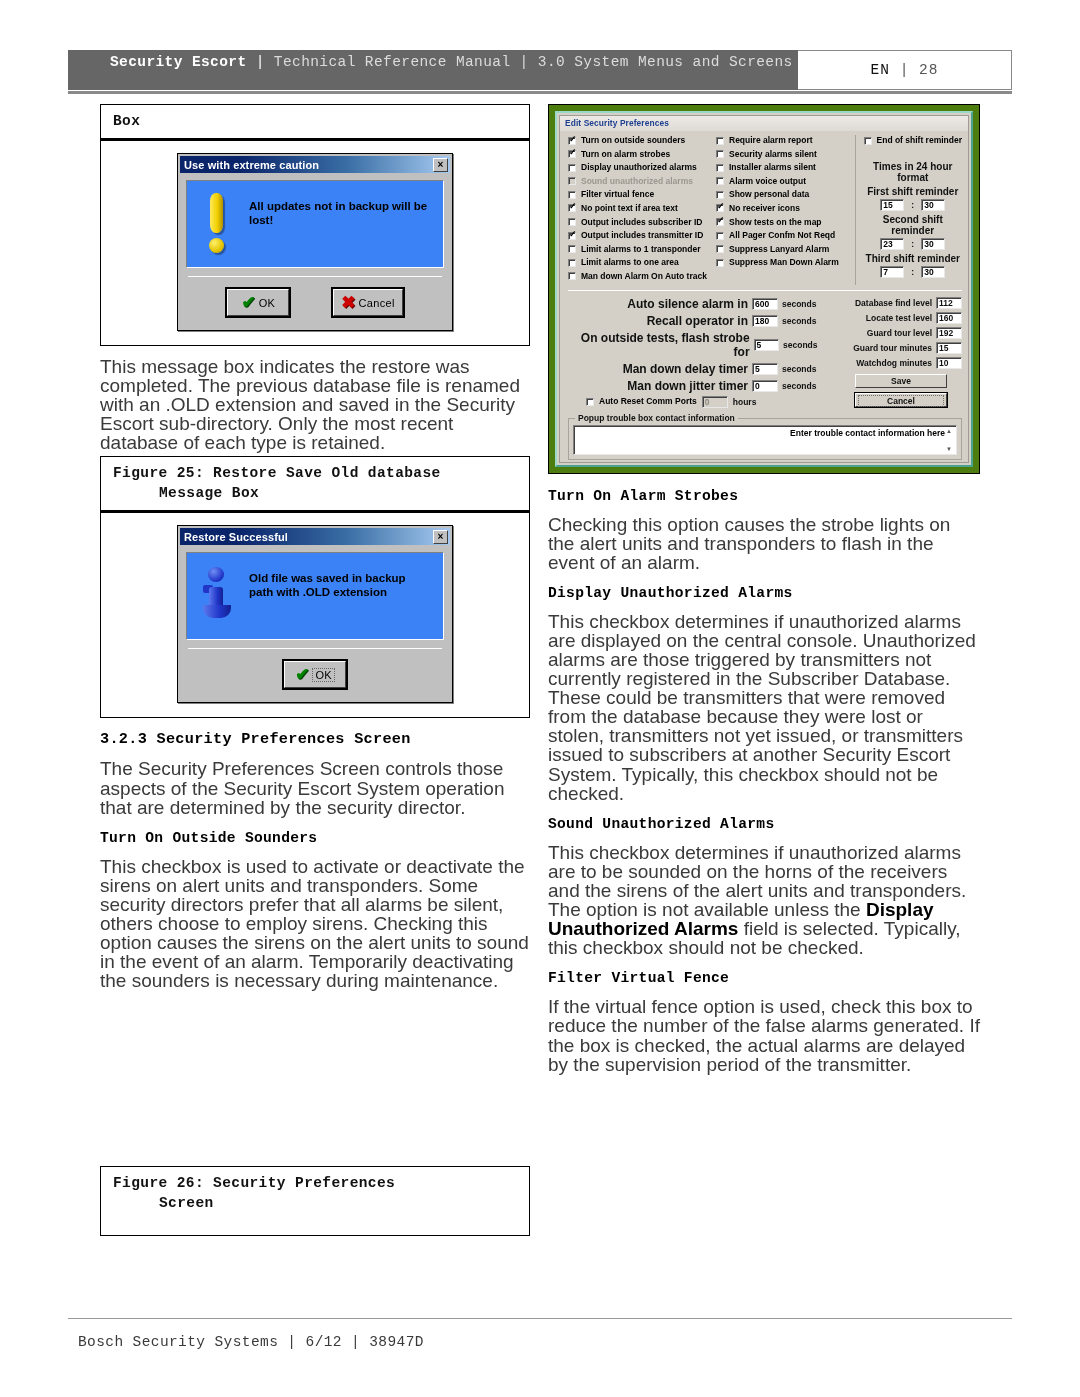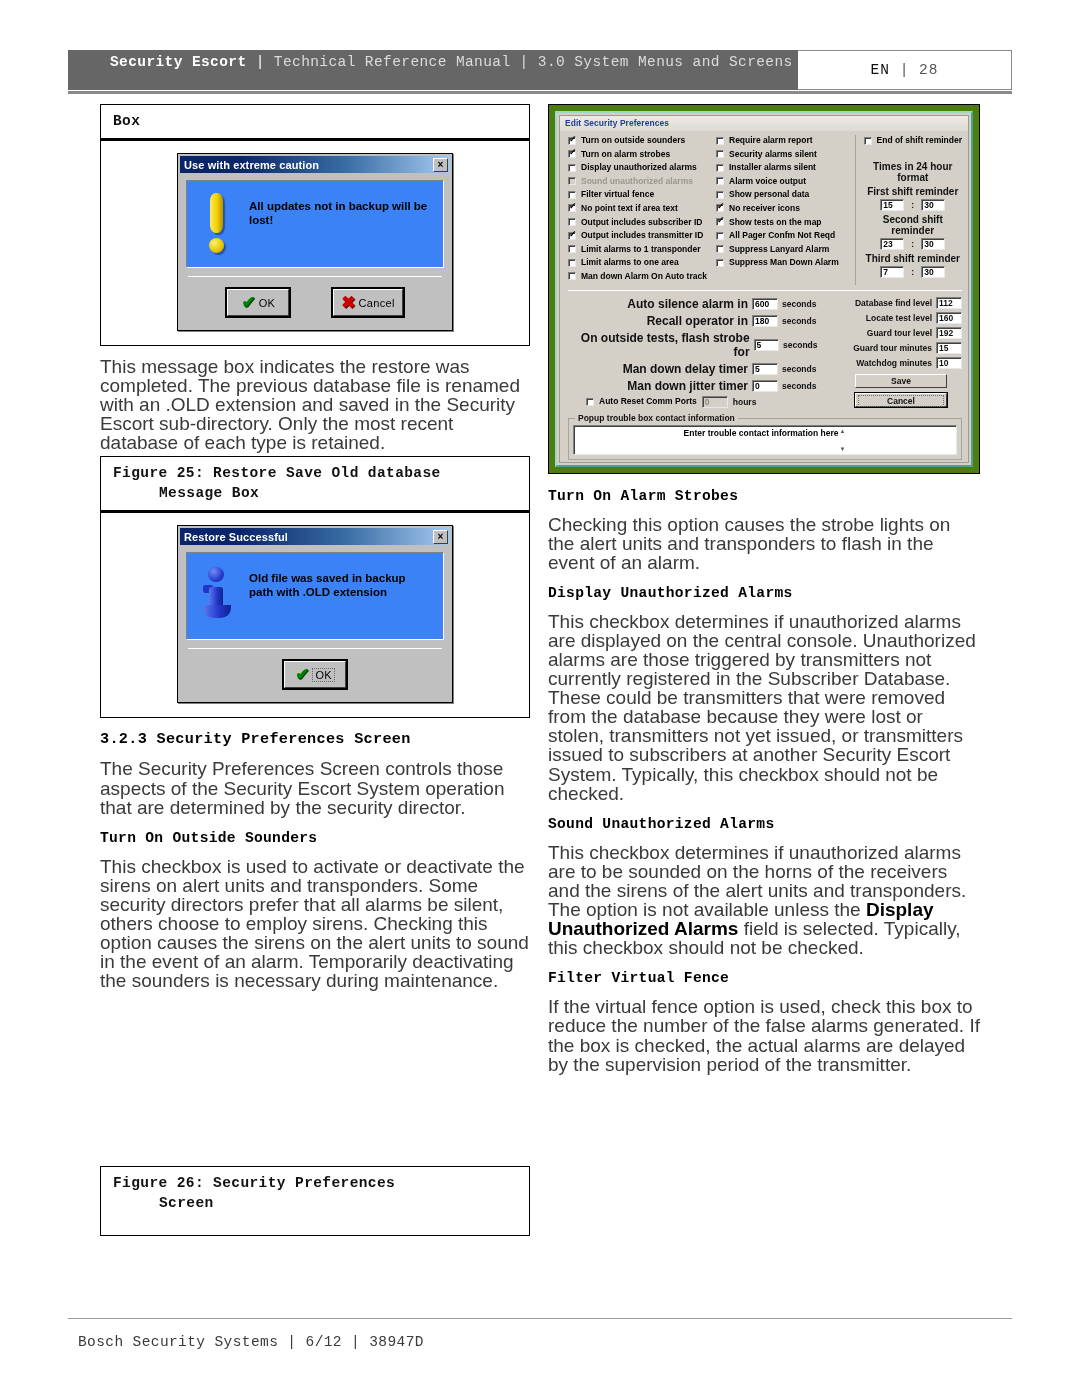--- a/index.html
+++ b/index.html
@@ -276,21 +276,21 @@
   }
   .gbox .gt{
     position:absolute; top:-6px; left:6px; background:#d4d0c8;
     font-size:8.5px; font-weight:bold; padding:0 3px;
   }
   .gbox .ta{
     height:30px; background:#fff;
     border:1px solid #808080; border-right-color:#e8e8e8; border-bottom-color:#e8e8e8;
     box-shadow: inset 1px 1px 0 #404040;
     font-size:8.5px; font-weight:bold; padding:2px 3px; color:#000;
-    display:flex; justify-content:center;
+    display:flex; justify-content:flex-end;
   }
   .ta .sb{ width:8px; display:flex; flex-direction:column; justify-content:space-between;
            font-size:6px; color:#555; align-items:center;}
 
   
   .foot-rule{ position:absolute; left:68px; top:1318px; width:944px; height:1px; background:#9a9a9a; }
   .footer{
     position:absolute; left:78px; top:1334px;
     font-family:"Liberation Mono", monospace;
     font-size:14.5px; color:#3a3a3a; letter-spacing:0.4px;

